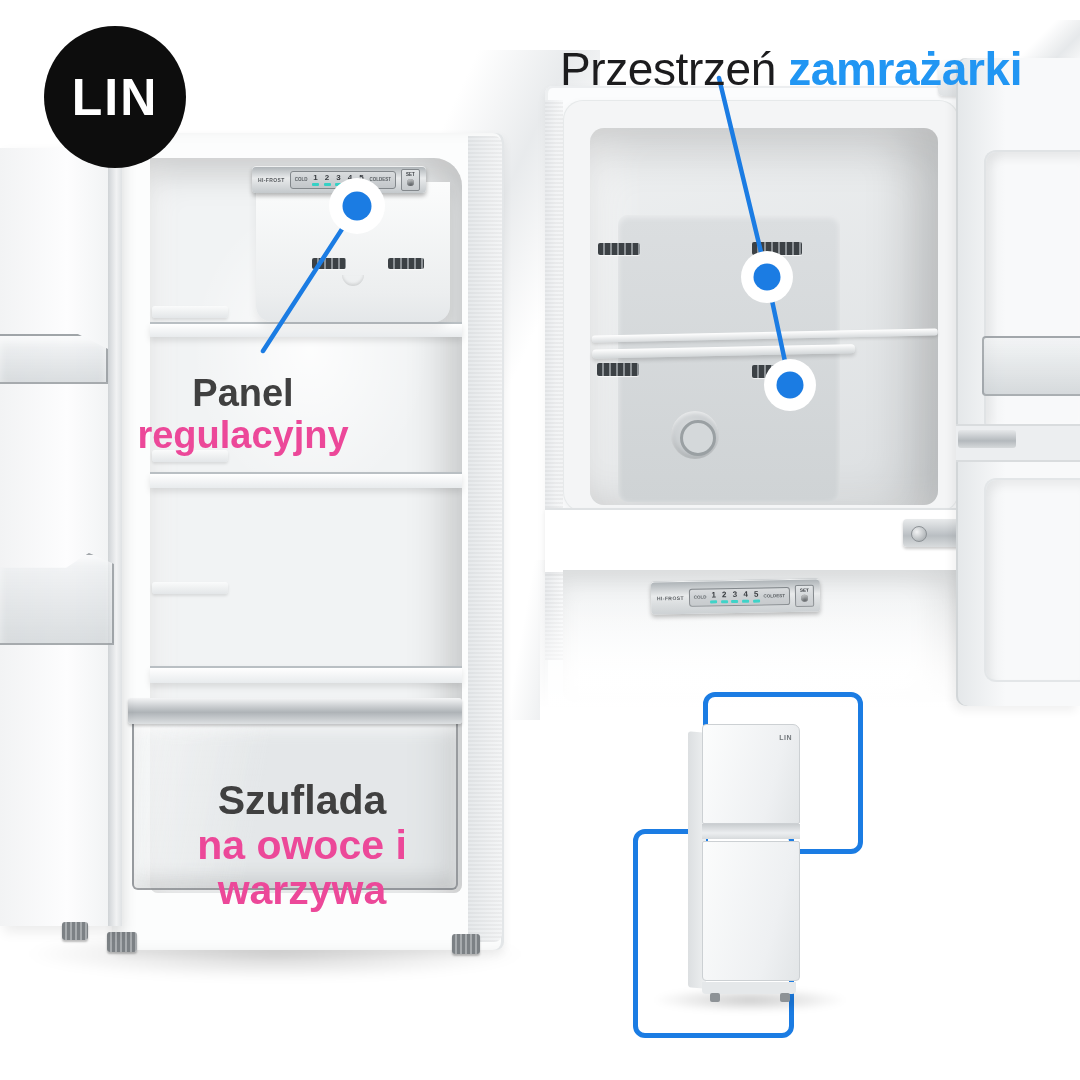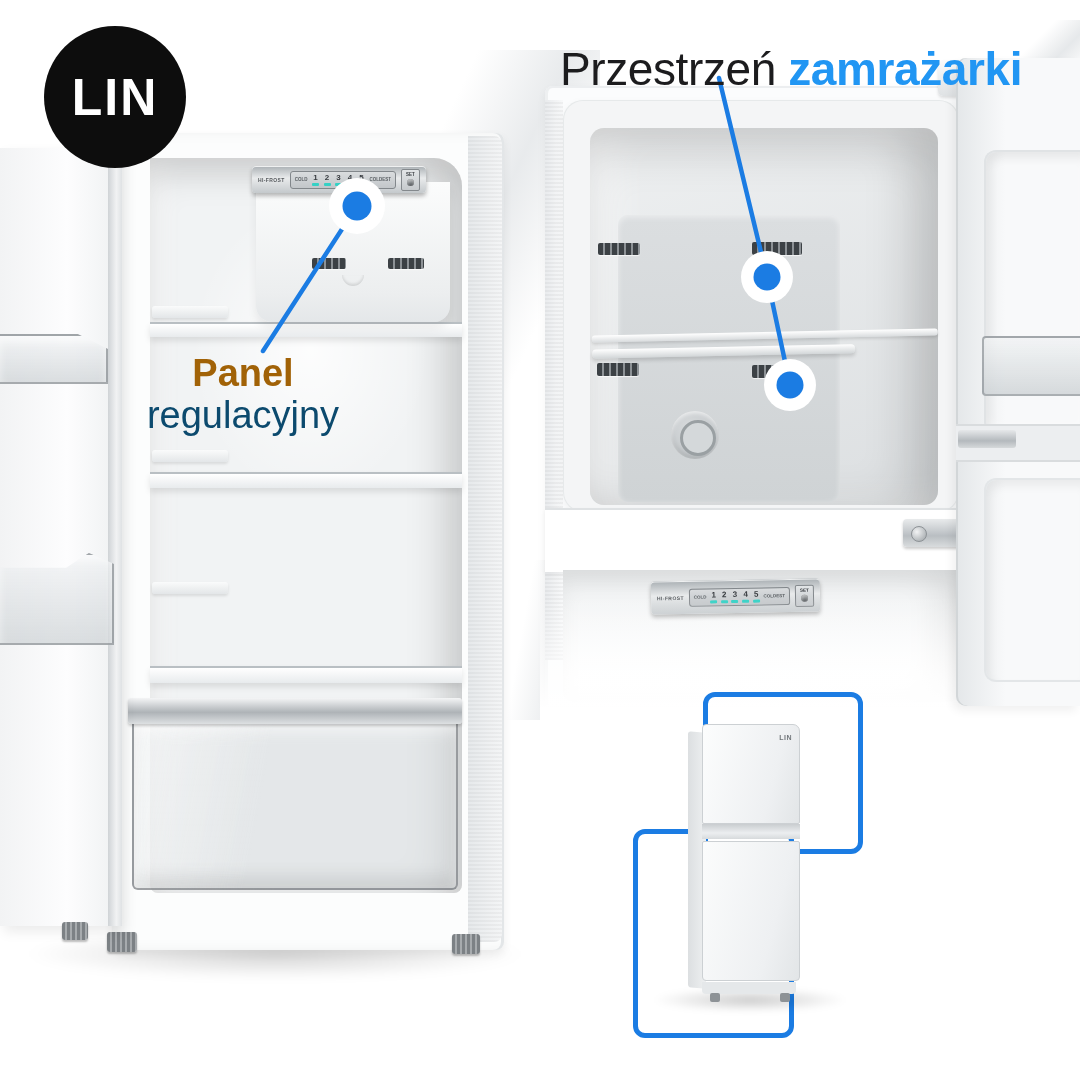--- a/index.html
+++ b/index.html
@@ -151,22 +151,22 @@
     background:linear-gradient(180deg,#c9cdd0,#eceef0 60%,#d7dadc);}
   .mf .fr{position:absolute;left:14px;top:117px;right:0;height:138px;border-radius:2px 2px 4px 4px;
     background:linear-gradient(105deg,#fbfcfc,#eef0f2 70%,#e2e5e7);border:1px solid #ccd0d3;}
   .mf .base{position:absolute;left:14px;bottom:8px;right:4px;height:12px;background:#e5e8ea;border-radius:0 0 4px 4px;}
   .mf .ft{position:absolute;bottom:0;width:10px;height:9px;background:#8d9296;border-radius:2px;}
 
   
   .hdr{left:560px;top:42px;width:420px;font-size:46px;letter-spacing:-.4px;color:#1c1c1e;white-space:nowrap;}
   .hdr b{color:#2196f3;font-weight:700;}
   .lbl{text-align:center;line-height:1.1;}
-  .lbl .blue{display:block;color:#a16207;font-weight:700;}
-  .lbl .blk{display:block;color:#0c4a6e;font-weight:400;}
+  .lbl .blue{display:block;color:#404040;font-weight:700;margin-top:20px;}
+  .lbl .blk{display:block;color:#ec4899;font-weight:700;}
   .lbl-panel{left:123px;top:353px;width:240px;font-size:38px;}
   .lbl-drawer{left:128px;top:758px;width:348px;font-size:41px;}
 
   
   .logo-circle{left:44px;top:26px;width:142px;height:142px;border-radius:50%;background:#0d0d0d;
     display:flex;align-items:center;justify-content:center;}
   .logo-circle span{color:#ffffff;font-size:50px;font-weight:700;letter-spacing:2px;transform:scaleY(1.05);}
 </style>
 </head>
 <body>
@@ -341,18 +341,22 @@
     <circle cx="790" cy="385" r="13.5" fill="#1b7ce3"></circle>
   </svg>
 
   <div class="abs hdr"><span>Przestrzeń </span><b>zamrażarki</b></div>
 
   <div class="abs lbl lbl-panel">
     <span class="blue">Panel</span>
     <span class="blk">regulacyjny</span>
   </div>
 
+  <div class="abs lbl lbl-drawer">
+    <span class="blue">Szuflada</span>
+    <span class="blk">na owoce i warzywa</span>
+  </div>
 
   <div class="abs logo-circle">
     <span>LIN</span>
   </div>
 
 </div>
 
 </body></html>

